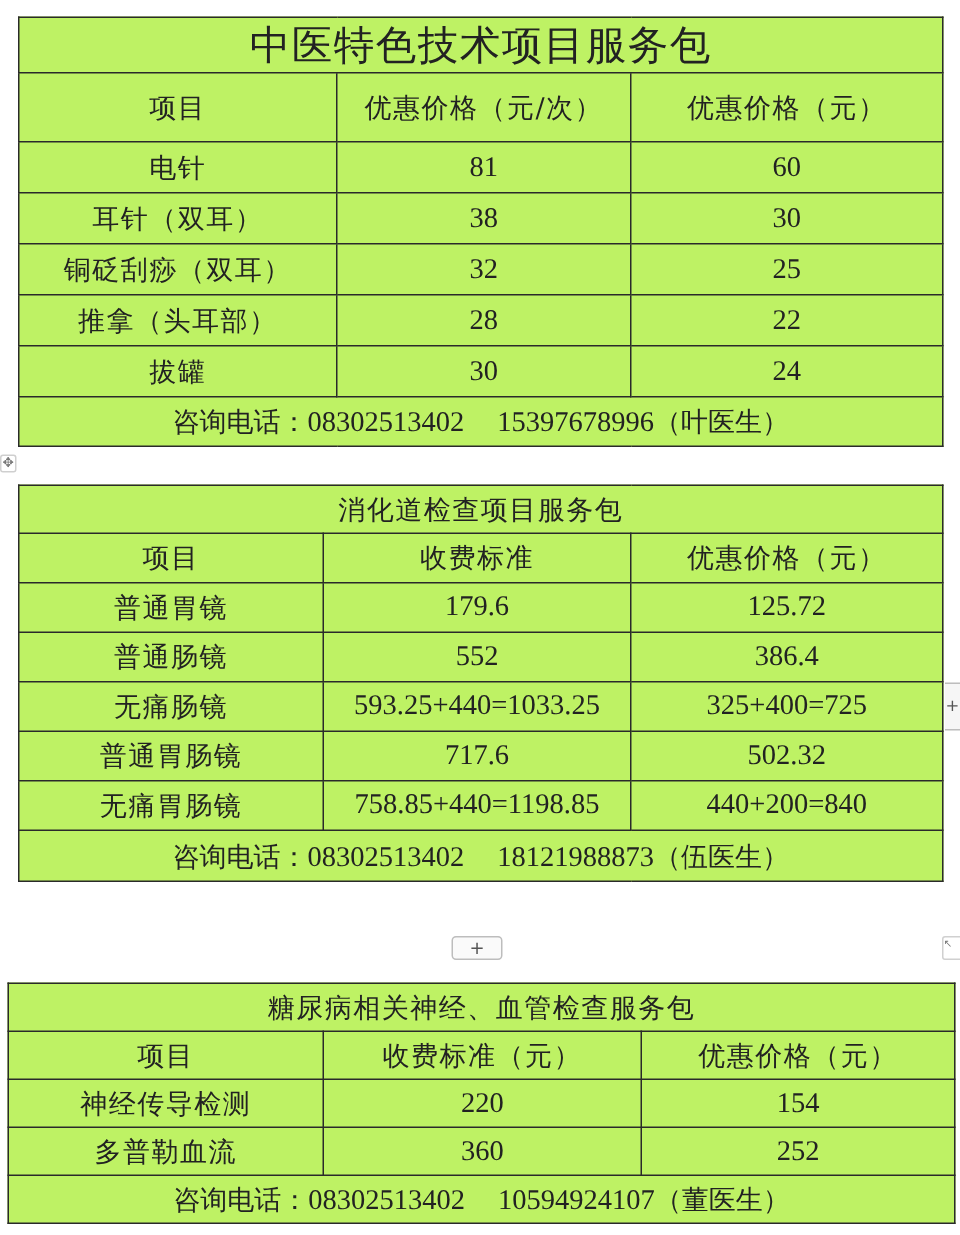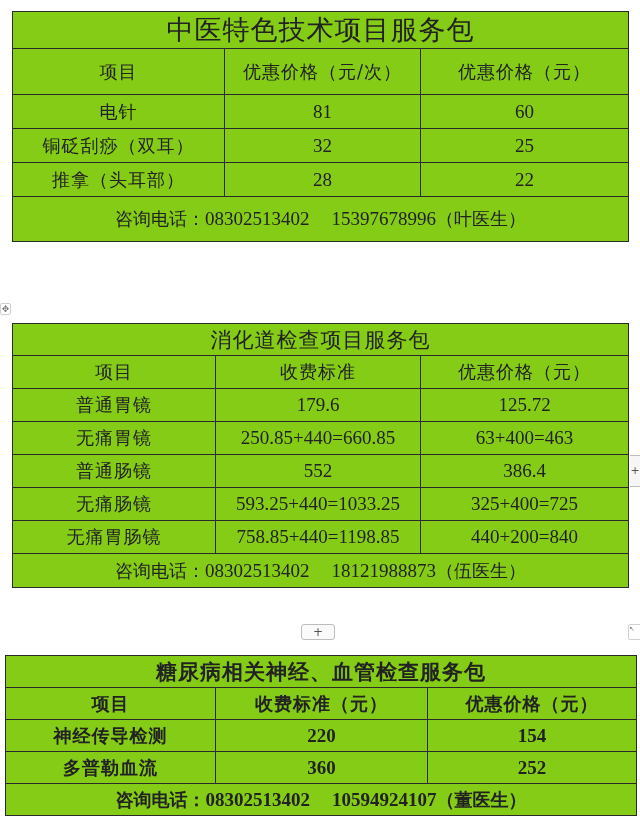--- a/index.html
+++ b/index.html
@@ -1,31 +1,31 @@
 <!DOCTYPE html>
 <html><head>
 <meta charset="utf-8">
 <style>
   html, body { margin: 0; padding: 0; background: #ffffff; }
   body { width: 640px; height: 823px; position: relative; overflow: hidden;
          font-family: "DejaVu Serif", "Liberation Serif", serif; color: #222; }
-  table { position: absolute; border-collapse: collapse; table-layout: fixed; background: #84cc16; }
+  table { position: absolute; border-collapse: collapse; table-layout: fixed; background: #bef264; }
   td { border: 1.5px solid #2a2a2a; text-align: center; vertical-align: middle;
        padding: 0; white-space: nowrap; overflow: hidden; }
   td.cell { font-size: 18px; letter-spacing: 1px; }
   td.num { font-family: "Liberation Serif", "DejaVu Serif", serif; font-size: 19px; letter-spacing: 0; }
   td.title1 { font-size: 27px; letter-spacing: 1px; }
-  td.title2 { font-size: 21px; letter-spacing: 1px; }
+  td.title2 { font-size: 18px; letter-spacing: 1px; }
   td.footer { font-size: 18px; }
   .phone { font-family: "Liberation Serif", "DejaVu Serif", serif; font-size: 19px; }
   .gap { display: inline-block; width: 22px; }
 
   #t1 { left: 12px; top: 11px; width: 616px; }
   #t2 { left: 12px; top: 323px; width: 616px; }
-  #t3 { left: 5px; top: 655px; width: 631px; font-weight: bold; }
+  #t3 { left: 5px; top: 655px; width: 631px; }
 
   .move-handle { position: absolute; left: 0; top: 303px; width: 9px; height: 10px;
                  border: 1px solid #cfcfcf; border-radius: 2px; background: #fff;
                  font-size: 9px; line-height: 10px; color: #777; text-align: center; }
   .add-row-btn { position: absolute; left: 301px; top: 624px; width: 32px; height: 14px;
                  border: 1px solid #bdbdbd; border-radius: 3px; background: #fafafa;
                  font-family: "DejaVu Sans", sans-serif; font-size: 12px; line-height: 14px;
                  color: #555; text-align: center; }
   .add-col-btn { position: absolute; left: 630px; top: 455px; width: 10px; height: 30px;
                  border-top: 1px solid #bdbdbd; border-bottom: 1px solid #bdbdbd; background: #f6f6f6;
@@ -54,30 +54,40 @@
     <td class="cell">项目</td>
     <td class="cell">优惠价格（元/次）</td>
     <td class="cell">优惠价格（元）</td>
   </tr>
   <tr style="height:34px">
     <td class="cell">电针</td>
     <td class="num">81</td>
     <td class="num">60</td>
   </tr>
   <tr style="height:34px">
+    <td class="cell">耳针（双耳）</td>
+    <td class="num">38</td>
+    <td class="num">30</td>
+  </tr>
+  <tr style="height:34px">
     <td class="cell">铜砭刮痧（双耳）</td>
     <td class="num">32</td>
     <td class="num">25</td>
   </tr>
   <tr style="height:34px">
     <td class="cell">推拿（头耳部）</td>
     <td class="num">28</td>
     <td class="num">22</td>
   </tr>
-  <tr style="height:45px">
+  <tr style="height:34px">
+    <td class="cell">拔罐</td>
+    <td class="num">30</td>
+    <td class="num">24</td>
+  </tr>
+  <tr style="height:33px">
     <td colspan="3" class="footer">
       <span>咨询电话：</span><span class="phone">08302513402</span><span class="gap"></span><span class="phone">15397678996</span><span>（叶医生）</span>
     </td>
   </tr>
 </tbody>
   </table>
 
 <table id="t2">
   <colgroup>
       <col style="width:203px">
@@ -92,33 +102,33 @@
     <td class="cell">项目</td>
     <td class="cell">收费标准</td>
     <td class="cell">优惠价格（元）</td>
   </tr>
   <tr style="height:33px">
     <td class="cell">普通胃镜</td>
     <td class="num">179.6</td>
     <td class="num">125.72</td>
   </tr>
   <tr style="height:33px">
-    <td class="cell">无痛胃镜</td>
-    <td class="num">250.85+440=660.85</td>
-    <td class="num">63+400=463</td>
-  </tr>
-  <tr style="height:33px">
     <td class="cell">普通肠镜</td>
     <td class="num">552</td>
     <td class="num">386.4</td>
   </tr>
   <tr style="height:33px">
     <td class="cell">无痛肠镜</td>
     <td class="num">593.25+440=1033.25</td>
     <td class="num">325+400=725</td>
+  </tr>
+  <tr style="height:33px">
+    <td class="cell">普通胃肠镜</td>
+    <td class="num">717.6</td>
+    <td class="num">502.32</td>
   </tr>
   <tr style="height:33px">
     <td class="cell">无痛胃肠镜</td>
     <td class="num">758.85+440=1198.85</td>
     <td class="num">440+200=840</td>
   </tr>
   <tr style="height:34px">
     <td colspan="3" class="footer">
       <span>咨询电话：</span><span class="phone">08302513402</span><span class="gap"></span><span class="phone">18121988873</span><span>（伍医生）</span>
     </td>

